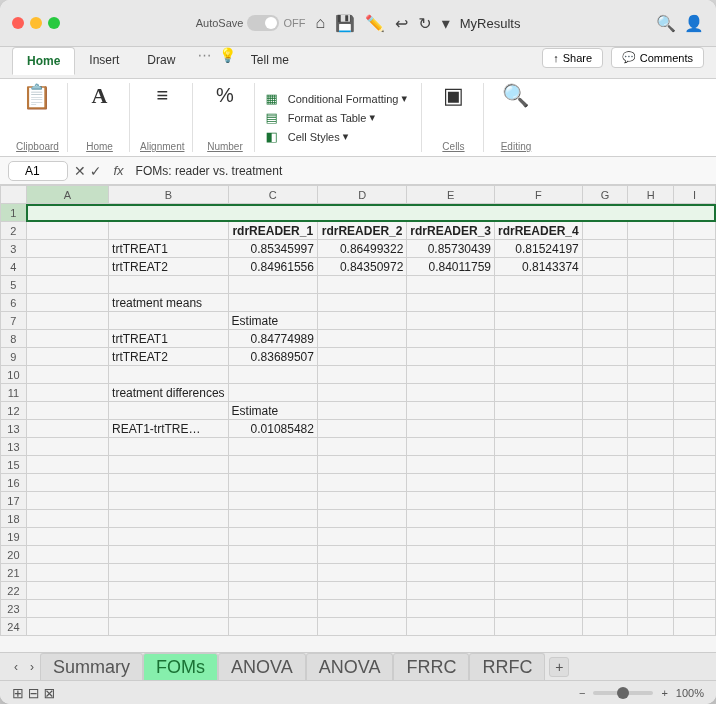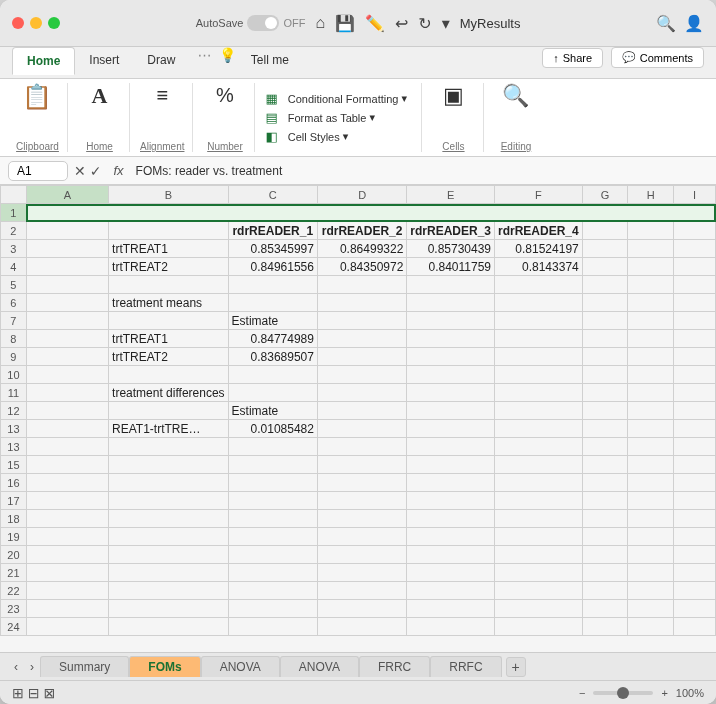--- a/index.html
+++ b/index.html
@@ -35,21 +35,21 @@
     .ribbon-group:last-child { border-right: none; }
     .ribbon-group-label { font-size: 10px; color: #777; margin-top: auto; text-decoration: underline; }
     .ribbon-btn-large { display: flex; flex-direction: column; align-items: center; font-size: 10px; color: #333; cursor: pointer; gap: 2px; padding: 2px 6px; border-radius: 3px; }
     .ribbon-btn-icon { font-size: 24px; line-height: 1; }
     .ribbon-row { display: flex; gap: 4px; align-items: center; }
     .ribbon-btn-small { font-size: 11px; color: #333; cursor: pointer; padding: 2px 6px; border-radius: 3px; display: flex; align-items: center; gap: 3px; white-space: nowrap; }
     .green-icon { color: #1a7234; }
 
     
     .formulabar { background: #f8f8f8; border-bottom: 1px solid #d0d0d0; display: flex; align-items: center; height: 28px; padding: 0 8px; gap: 6px; flex-shrink: 0; }
-    .cell-ref { border: 1px solid #ccc; padding: 2px 8px; font-size: 12px; width: 60px; background: #fff; border-radius: 5px; }
+    .cell-ref { border: 1px solid #ccc; padding: 2px 16px; font-size: 12px; width: 60px; background: #fff; border-radius: 5px; }
     .formula-controls { display: flex; gap: 4px; color: #555; font-size: 14px; }
     .fx { font-style: italic; font-size: 13px; color: #555; padding: 0 6px; }
     .formula-input { flex: 1; font-size: 12px; color: #333; border: none; background: transparent; outline: none; }
 
     
     .spreadsheet { flex: 1; display: flex; flex-direction: column; overflow: hidden; }
     .sheet-body { flex: 1; overflow: auto; position: relative; }
     
     
     .grid { border-collapse: collapse; font-size: 12px; table-layout: fixed; }
@@ -62,22 +62,22 @@
     .selected-cell { background: #e8f5e9 !important; outline: 2px solid #1a7234; outline-offset: -2px; }
     .cell { text-align: left; padding: 0 3px; color: #222; }
     .cell.num { text-align: right; }
     .cell.center { text-align: center; }
     .cell.bold { font-weight: 600; }
     .cell.title { text-align: center; font-weight: 600; background: #f5f5f5; }
 
     
     .sheet-tabs { background: #e8e8e8; border-top: 1px solid #ccc; display: flex; align-items: center; height: 28px; padding: 0 8px; flex-shrink: 0; }
     .tab-nav { display: flex; gap: 2px; font-size: 12px; padding: 0 6px; color: #555; cursor: pointer; }
-    .sheet-tab { padding: 3px 18px; font-size: 12px; border: 1px solid #ccc; border-bottom: none; border-radius: 3px 3px 0 0; cursor: pointer; background: #ddd; color: #555; }
-    .sheet-tab.active { background: #fdba74; color: #1a7234; font-weight: 700; border-color: #ccc; }
+    .sheet-tab { padding: 3px 12px; font-size: 18px; border: 1px solid #ccc; border-bottom: none; border-radius: 3px 3px 0 0; cursor: pointer; background: #ddd; color: #555; }
+    .sheet-tab.active { background: #86efac; color: #1a7234; font-weight: 400; border-color: #ccc; }
     .add-tab { margin-left: 4px; width: 20px; height: 20px; border: 1px solid #ccc; border-radius: 3px; display: flex; align-items: center; justify-content: center; cursor: pointer; background: #ddd; font-size: 14px; color: #555; }
 
     
     .statusbar { background: #e8e8e8; border-top: 1px solid #ccc; height: 24px; display: flex; align-items: center; padding: 0 12px; font-size: 11px; color: #555; flex-shrink: 0; }
     .statusbar-right { margin-left: auto; display: flex; align-items: center; gap: 8px; }
     .view-icons { display: flex; gap: 4px; }
     .view-icon { font-size: 14px; cursor: pointer; }
     .slider { width: 60px; height: 4px; background: #ccc; border-radius: 2px; position: relative; }
     .slider-thumb { width: 12px; height: 12px; background: #666; border-radius: 50%; position: absolute; top: -4px; left: 40%; cursor: pointer; }
   </style>

